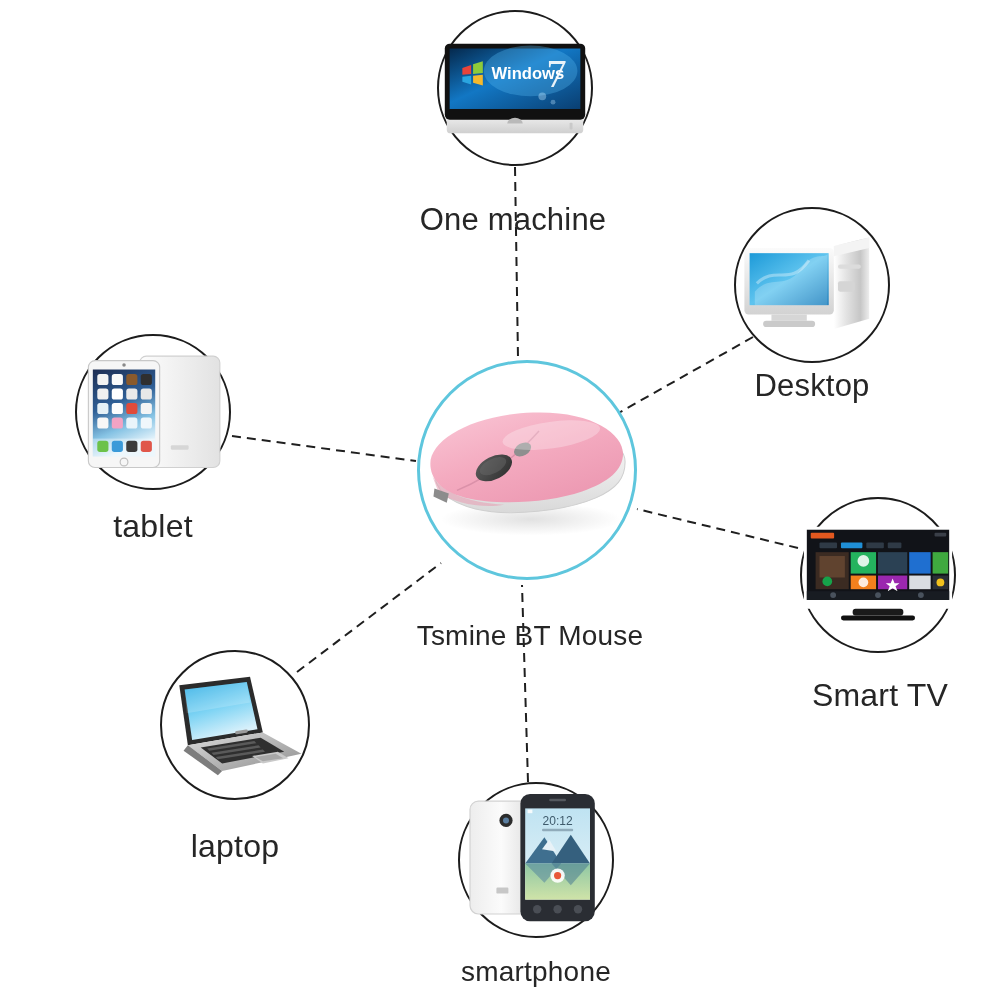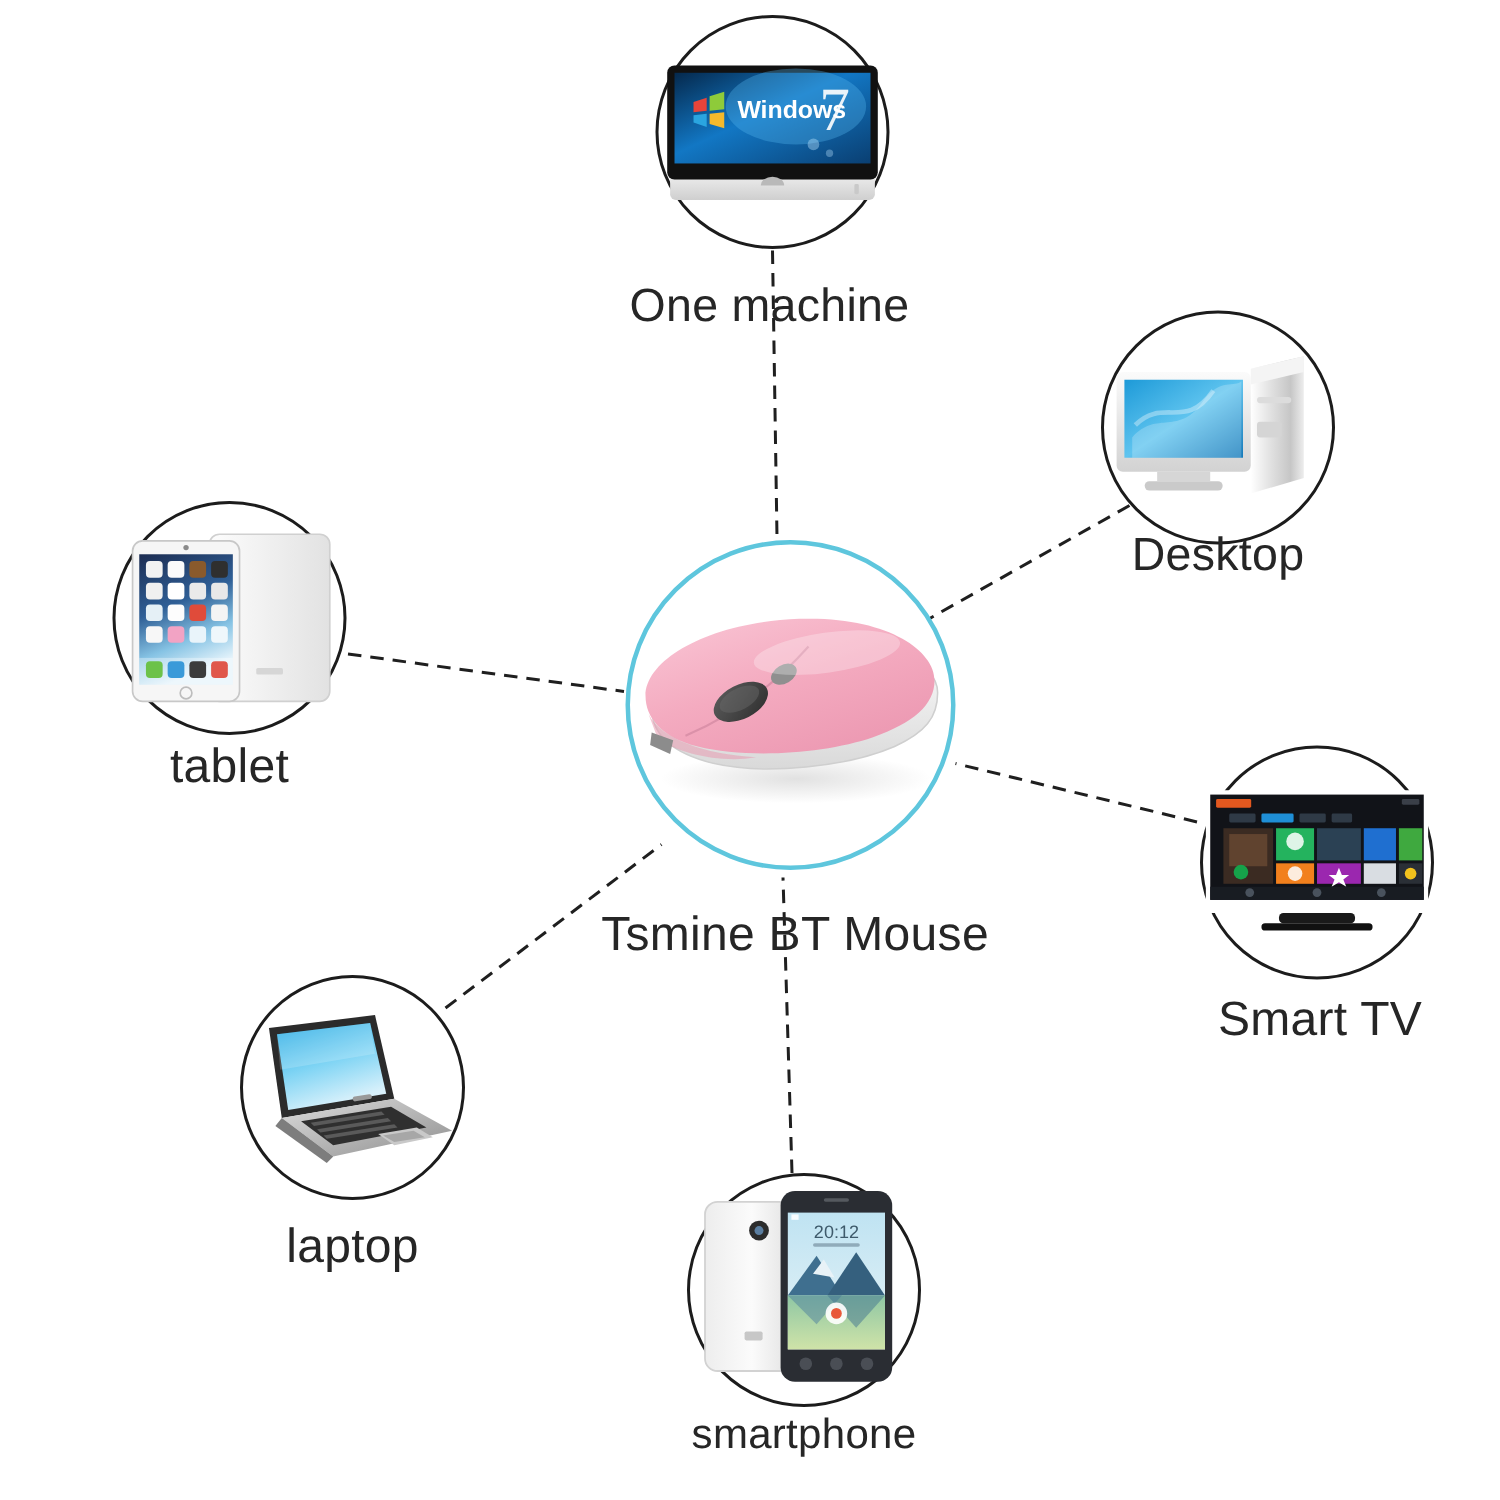--- a/index.html
+++ b/index.html
@@ -6,21 +6,21 @@
   html,body{margin:0;padding:0;background:#ffffff;}
   body{width:1000px;height:1000px;overflow:hidden;
        font-family:"Liberation Sans","DejaVu Sans",sans-serif;color:#2b2b2b;}
   #stage{position:relative;width:1000px;height:1000px;background:#fff;}
   #edges{position:absolute;inset:0;width:1000px;height:1000px;}
   .node{position:absolute;}
   .ring{position:absolute;border-radius:50%;box-sizing:border-box;
         border:2px solid #1c1c1c;background:#fff;overflow:hidden;}
   .ring.center-ring{border:3px solid #5ec6dd;background:#fff;}
   .node-label{position:absolute;text-align:center;white-space:nowrap;
-              color:#262626;font-weight:400;letter-spacing:.2px;}
+              color:#262626;font-weight:400;letter-spacing:.2px;margin-top:16px;}
   .clipwrap{position:absolute;border-radius:50%;overflow:visible;}
 </style>
 </head>
 <body>
 
 <div id="stage">
 
   <svg id="edges" viewBox="0 0 1000 1000" xmlns="http://www.w3.org/2000/svg">
     <g id="edge-group" fill="none" stroke="#1f1f1f" stroke-width="2" stroke-dasharray="9 6" stroke-linecap="butt">
         <line x1="515" y1="167" x2="518" y2="358"></line>
@@ -75,21 +75,21 @@
       <ellipse cx="76" cy="76" rx="19" ry="11" transform="rotate(-27 76 76)" fill="url(#wheel)"></ellipse>
       <ellipse cx="76" cy="74" rx="14" ry="7" transform="rotate(-27 76 76)" fill="#6a6a6a" opacity="0.45"></ellipse>
 
       <ellipse cx="104" cy="58" rx="9" ry="6" transform="rotate(-30 104 58)" fill="#8f8f8f"></ellipse>
 
       <ellipse cx="132" cy="44" rx="48" ry="13" transform="rotate(-8 132 44)" fill="#ffffff" opacity="0.28"></ellipse>
 
       <path d="M18 96 l14 5 -2 9 -13 -6 Z" fill="#8c8c8c"></path>
     </svg>
 
-    <div class="node-label" id="center-label" style="left: 230px; top: 604px; width: 600px; font-size: 32px;">Tsmine BT Mouse</div>
+    <div class="node-label" id="center-label" style="left: 230px; top: 604px; width: 600px; font-size: 28px;">Tsmine BT Mouse</div>
   </div>
 
   <div class="node">
     <div class="ring" style="left: 437px; top: 10px; height: 156px; width: 156px;"></div>
     <svg class="clipwrap" viewBox="0 0 160 120" xmlns="http://www.w3.org/2000/svg" style="left: 437px; top: 29.5px; width: 156px; height: 117px;">
       <defs>
         <linearGradient id="w7bg" x1="0" y1="0" x2="1" y2="1">
           <stop offset="0" stop-color="#05294d"></stop>
           <stop offset="0.45" stop-color="#1277c4"></stop>
           <stop offset="1" stop-color="#0a3f72"></stop>

